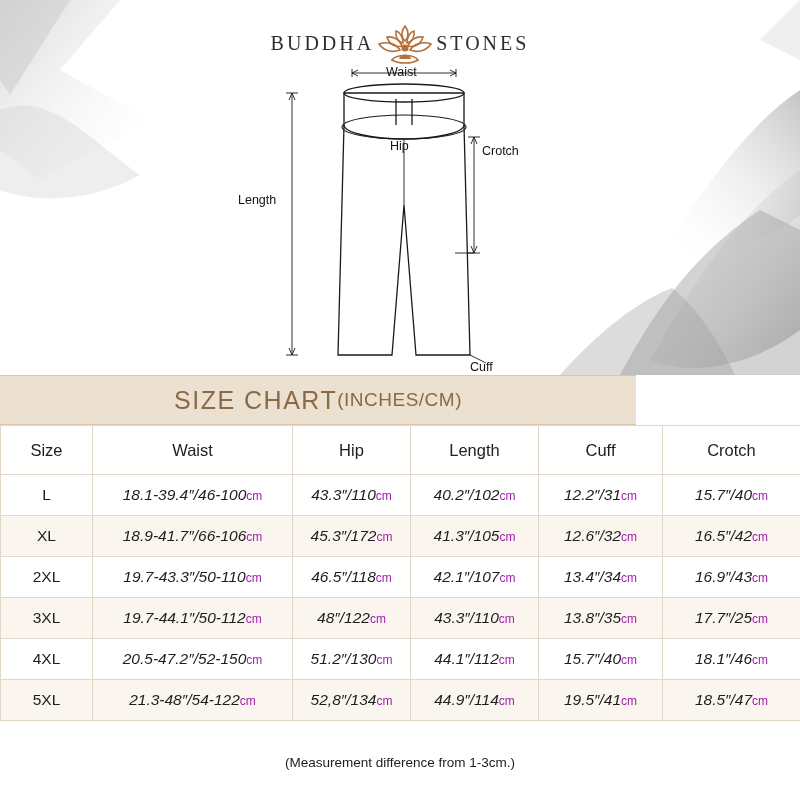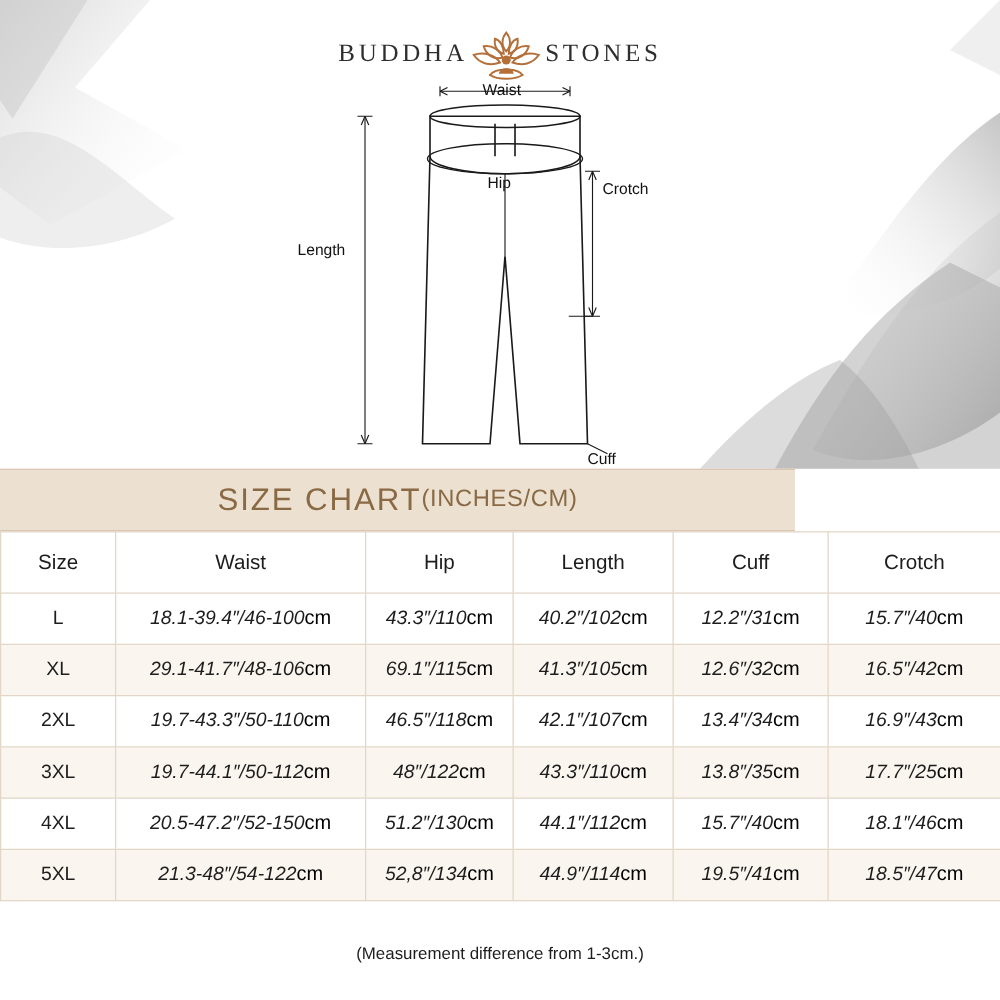--- a/index.html
+++ b/index.html
@@ -129,22 +129,22 @@
   }
   table.size-table tbody td {
     font-size: 15.5px;
     background: #ffffff;
   }
   table.size-table tbody tr.alt td {
     background: #faf5ee;
   }
   td.size-cell { font-size: 15.5px; }
   .unit {
-    color: #000000;
-    font-size: 16px;
+    color: #a21caf;
+    font-size: 12px;
   }
   .val-in { white-space: nowrap; font-style: italic; }
 
   .footnote {
     position: absolute;
     top: 755px;
     left: 0;
     width: 800px;
     text-align: center;
     font-size: 13.5px;
@@ -280,22 +280,22 @@
         <tr>
           <td class="size-cell">L</td>
           <td><span class="val-in">18.1-39.4″/46-100</span><span class="unit">cm</span></td>
           <td><span class="val-in">43.3″/110</span><span class="unit">cm</span></td>
           <td><span class="val-in">40.2″/102</span><span class="unit">cm</span></td>
           <td><span class="val-in">12.2″/31</span><span class="unit">cm</span></td>
           <td><span class="val-in">15.7″/40</span><span class="unit">cm</span></td>
         </tr>
         <tr class="alt">
           <td class="size-cell">XL</td>
-          <td><span class="val-in">29.1-41.7″/48-106</span><span class="unit">cm</span></td>
-          <td><span class="val-in">69.1″/115</span><span class="unit">cm</span></td>
+          <td><span class="val-in">18.9-41.7″/66-106</span><span class="unit">cm</span></td>
+          <td><span class="val-in">45.3″/172</span><span class="unit">cm</span></td>
           <td><span class="val-in">41.3″/105</span><span class="unit">cm</span></td>
           <td><span class="val-in">12.6″/32</span><span class="unit">cm</span></td>
           <td><span class="val-in">16.5″/42</span><span class="unit">cm</span></td>
         </tr>
         <tr>
           <td class="size-cell">2XL</td>
           <td><span class="val-in">19.7-43.3″/50-110</span><span class="unit">cm</span></td>
           <td><span class="val-in">46.5″/118</span><span class="unit">cm</span></td>
           <td><span class="val-in">42.1″/107</span><span class="unit">cm</span></td>
           <td><span class="val-in">13.4″/34</span><span class="unit">cm</span></td>

